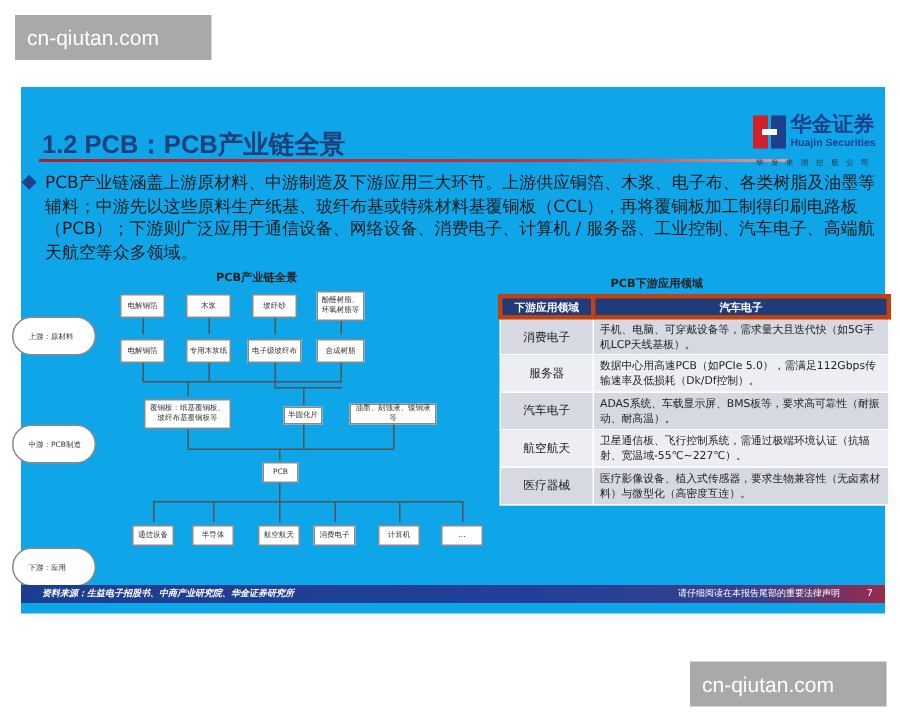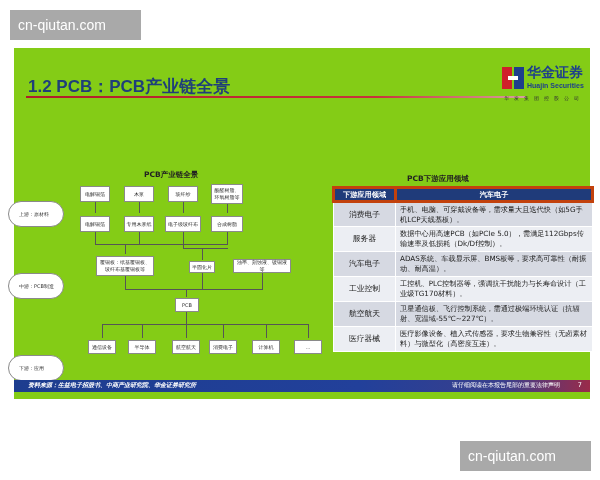--- a/index.html
+++ b/index.html
@@ -1,20 +1,20 @@
 <!DOCTYPE html>
 <html><head>
 <meta charset="utf-8">
 <style>
   * { margin:0; padding:0; box-sizing:border-box; }
   body { width:600px; height:480px; background:#ffffff; font-family:"DejaVu Sans", sans-serif; position:relative; overflow:hidden; color:#222; }
   .wm { position:absolute; background:#a9a9a9; color:#fff; font-family:"Liberation Sans", sans-serif; font-size:14px; padding:0 8px; height:30px; line-height:30px; }
   .wm.top { left:10px; top:10px; width:131px; }
   .wm.bot { left:460px; top:441px; width:131px; }
-  .slide { position:absolute; left:14px; top:48px; width:576px; height:351px; background:#84cc16; }
+  .slide { position:absolute; left:14px; top:58px; width:576px; height:351px; background:#0ea5e9; }
   .title { position:absolute; left:14px; top:27px; font-family:"Liberation Sans", sans-serif; font-weight:bold; font-size:17px; color:#1f3f7a; }
   .redline { position:absolute; left:12px; top:48px; width:500px; height:2px; background:linear-gradient(90deg,#b01c2a,#c8323c 70%,#d8a0a0); }
   .logo { position:absolute; left:488px; top:16px; width:88px; height:40px; }
   .logo .mark { position:absolute; left:0; top:3px; width:22px; height:22px; }
   .logo .mark .l { position:absolute; left:0; top:0; width:10px; height:22px; background:#d0202a; }
   .logo .mark .r { position:absolute; left:12px; top:0; width:10px; height:22px; background:#1e3f8c; }
   .logo .mark .h { position:absolute; left:6px; top:9px; width:10px; height:4px; background:#fff; }
   .logo .cn { position:absolute; left:25px; top:0; font-size:14px; font-weight:bold; color:#1e3f8c; letter-spacing:0px; }
   .logo .en { position:absolute; left:25px; top:18px; font-size:7px; font-weight:bold; color:#1e3f8c; font-family:"Liberation Sans", sans-serif; white-space:nowrap; }
   .logo .sub { position:absolute; left:2px; top:31px; font-size:5px; color:#333; letter-spacing:5px; white-space:nowrap; }
@@ -50,20 +50,24 @@
     <div class="mark">
         <div class="l"></div>
         <div class="r"></div>
         <div class="h"></div>
       </div>
     <div class="cn">华金证券</div>
     <div class="en">Huajin Securities</div>
     <div class="sub">华发集团控股公司</div>
   </div>
 
+  <div class="bullet">
+    <span class="dia"></span>
+    <span>PCB产业链涵盖上游原材料、中游制造及下游应用三大环节。上游供应铜箔、木浆、电子布、各类树脂及油墨等辅料；中游先以这些原料生产纸基、玻纤布基或特殊材料基覆铜板（CCL），再将覆铜板加工制得印刷电路板（PCB）；下游则广泛应用于通信设备、网络设备、消费电子、计算机 / 服务器、工业控制、汽车电子、高端航天航空等众多领域。</span>
+  </div>
 
   <div class="chart-title" style="left:130px;top:122px;">PCB产业链全景</div>
 
   <div class="stage" style="left:-6px;top:153px;width:56px;height:26px;">上游：原材料</div>
   <div class="stage" style="left:-6px;top:225px;width:56px;height:26px;">中游：PCB制造</div>
   <div class="stage" style="left:-6px;top:307px;width:56px;height:26px;">下游：应用</div>
 
   <div class="box" style="left:66px;top:138px;width:30px;height:16px;">电解铜箔</div>
   <div class="box" style="left:110px;top:138px;width:30px;height:16px;">木浆</div>
   <div class="box" style="left:154px;top:138px;width:30px;height:16px;">玻纤纱</div>
@@ -131,24 +135,20 @@
         </tr>
       <tr>
           <td class="k">服务器</td>
           <td>数据中心用高速PCB（如PCIe 5.0），需满足112Gbps传输速率及低损耗（Dk/Df控制）。</td>
         </tr>
       <tr>
           <td class="k">汽车电子</td>
           <td>ADAS系统、车载显示屏、BMS板等，要求高可靠性（耐振动、耐高温）。</td>
         </tr>
       <tr>
-          <td class="k">工业控制</td>
-          <td>工控机、PLC控制器等，强调抗干扰能力与长寿命设计（工业级TG170材料）。</td>
-        </tr>
-      <tr>
           <td class="k">航空航天</td>
           <td>卫星通信板、飞行控制系统，需通过极端环境认证（抗辐射、宽温域-55℃~227℃）。</td>
         </tr>
       <tr>
           <td class="k">医疗器械</td>
           <td>医疗影像设备、植入式传感器，要求生物兼容性（无卤素材料）与微型化（高密度互连）。</td>
         </tr>
     </tbody>
   </table>
 

